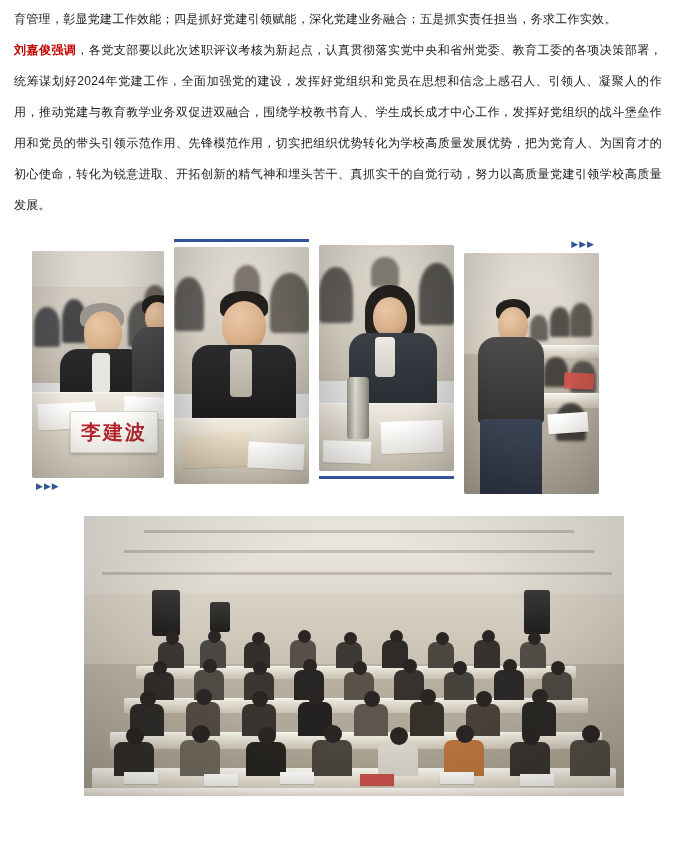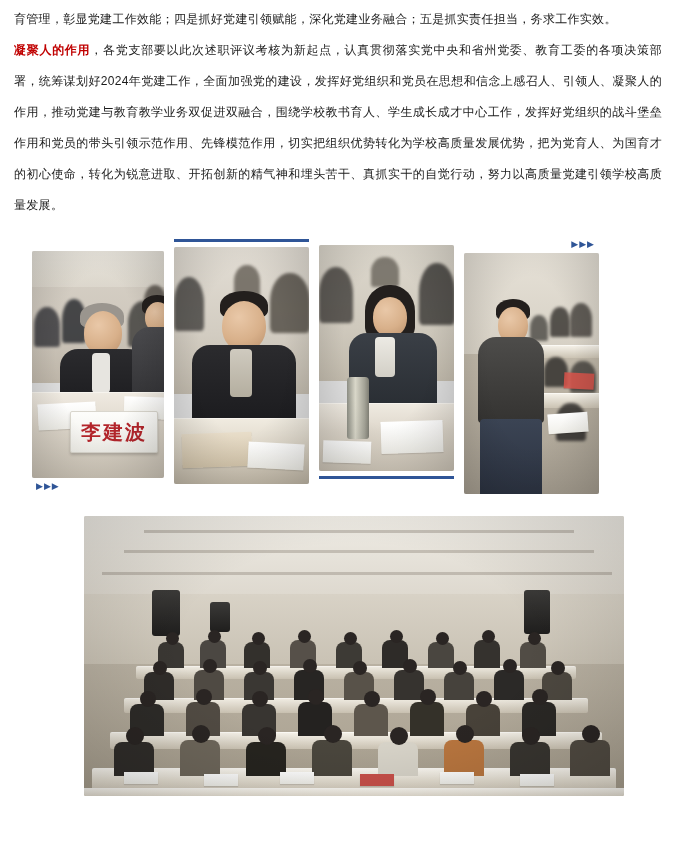--- a/index.html
+++ b/index.html
@@ -214,21 +214,21 @@
     pointer-events: none;
   }
 </style>
 </head>
 <body>
 
 <div class="page">
 
   <p class="body-text para-1">育管理，彰显党建工作效能；四是抓好党建引领赋能，深化党建业务融合；五是抓实责任担当，务求工作实效。</p>
 
-  <p class="body-text"><span class="lead-name">凝聚人的作用</span><span>，各党支部要以此次述职评议考核为新起点，认真贯彻落实党中央和省州党委、教育工委的各项决策部署，统筹谋划好2024年党建工作，全面加强党的建设，发挥好党组织和党员在思想和信念上感召人、引领人、凝聚人的作用，推动党建与教育教学业务双促进双融合，围绕学校教书育人、学生成长成才中心工作，发挥好党组织的战斗堡垒作用和党员的带头引领示范作用、先锋模范作用，切实把组织优势转化为学校高质量发展优势，把为党育人、为国育才的初心使命，转化为锐意进取、开拓创新的精气神和埋头苦干、真抓实干的自觉行动，努力以高质量党建引领学校高质量发展。</span></p>
+  <p class="body-text"><span class="lead-name">刘嘉俊强调</span><span>，各党支部要以此次述职评议考核为新起点，认真贯彻落实党中央和省州党委、教育工委的各项决策部署，统筹谋划好2024年党建工作，全面加强党的建设，发挥好党组织和党员在思想和信念上感召人、引领人、凝聚人的作用，推动党建与教育教学业务双促进双融合，围绕学校教书育人、学生成长成才中心工作，发挥好党组织的战斗堡垒作用和党员的带头引领示范作用、先锋模范作用，切实把组织优势转化为学校高质量发展优势，把为党育人、为国育才的初心使命，转化为锐意进取、开拓创新的精气神和埋头苦干、真抓实干的自觉行动，努力以高质量党建引领学校高质量发展。</span></p>
 
   <div class="photo-row">
 
     <div class="photo-cell">
       <div class="photo p1">
         <div class="scene">
           <div class="wall" style="height:58%"></div>
           <div class="window-strip" style="left:0;top:0;width:100%;height:16%;opacity:.55"></div>
 
           <div class="blurperson" style="left:2px;top:56px;width:26px;height:40px;background:#3a3a3e;"></div>

